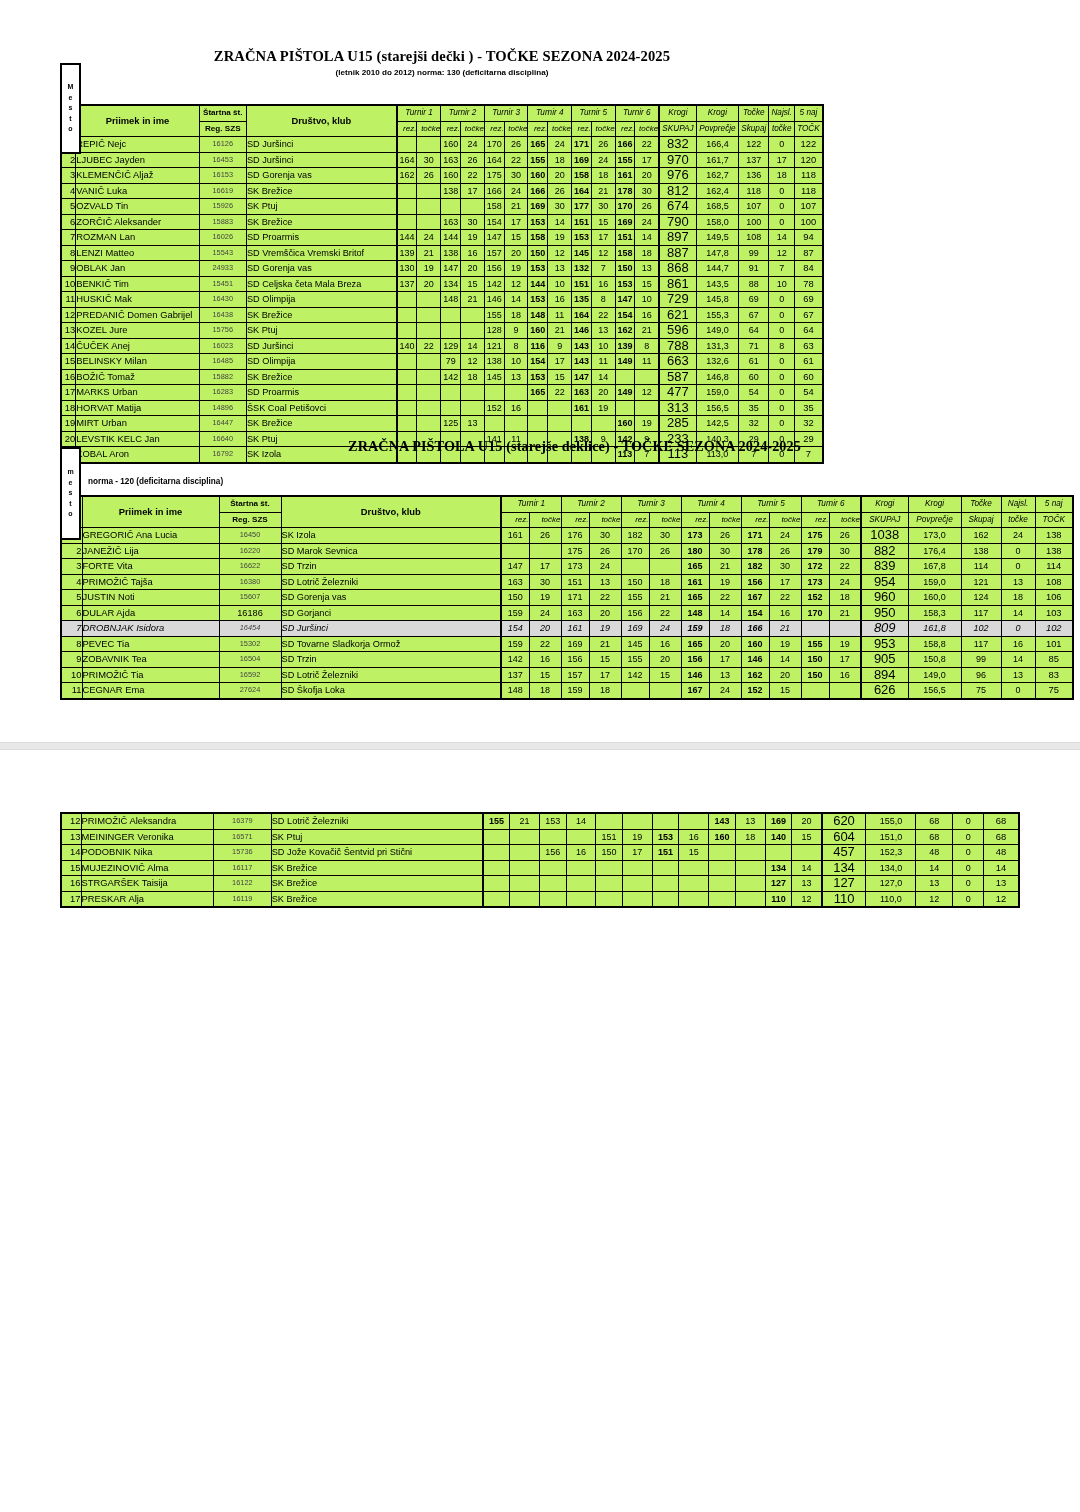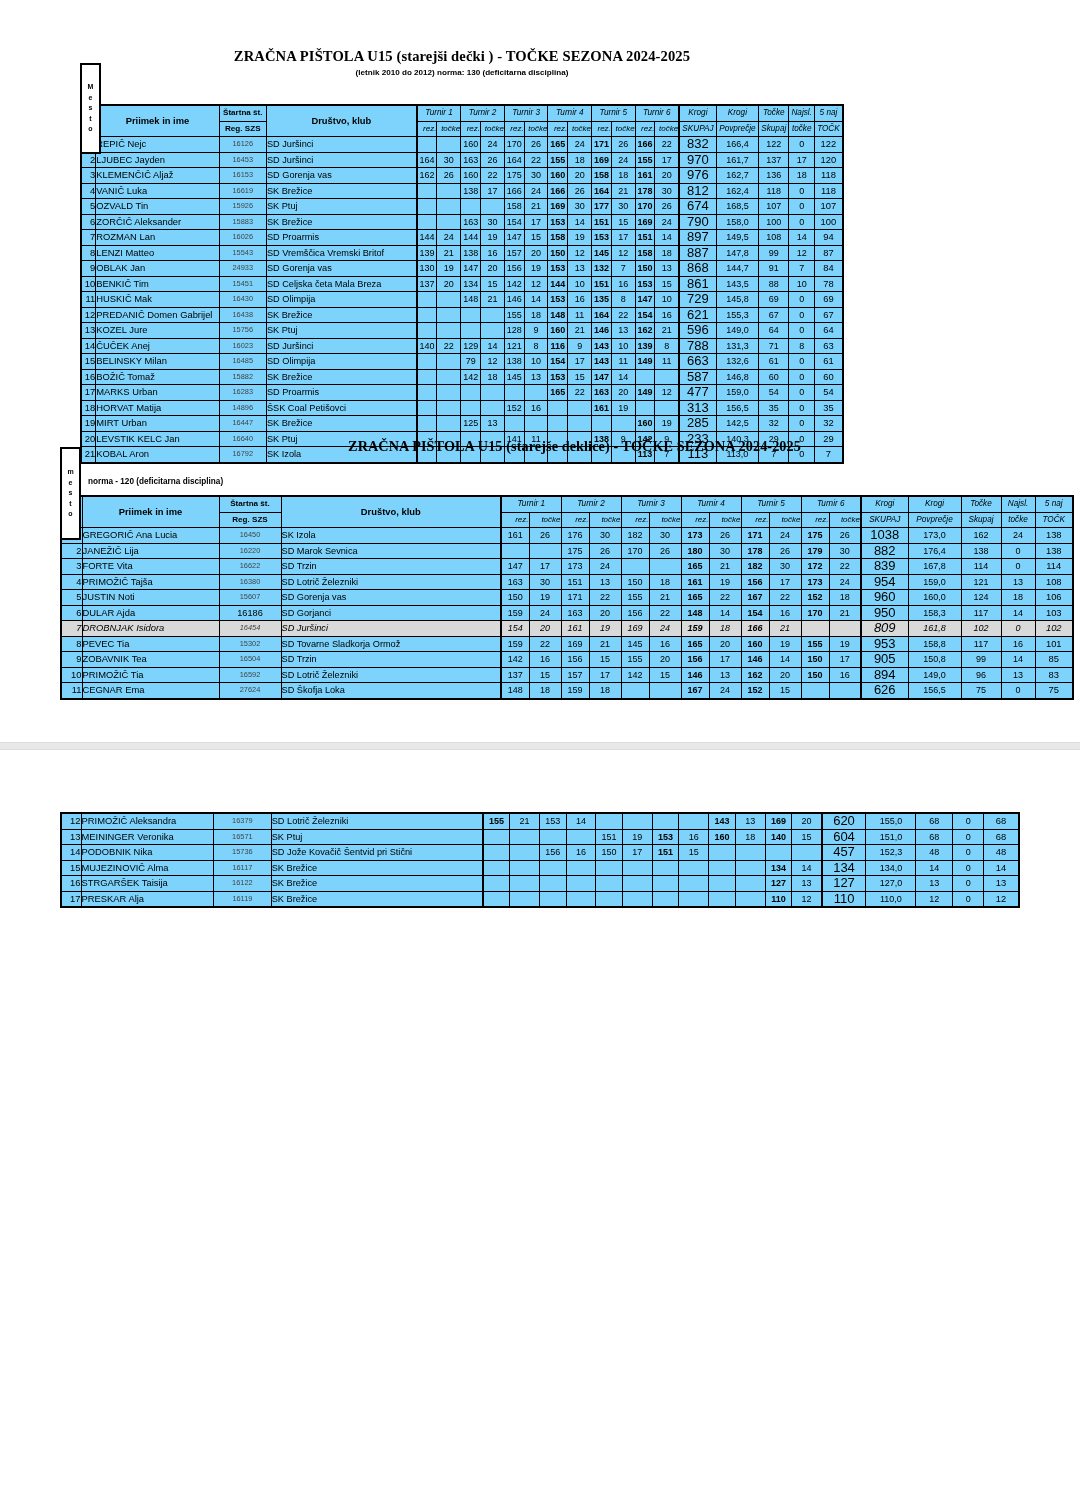--- a/index.html
+++ b/index.html
@@ -13,21 +13,21 @@
     position: relative;
     font-family: "Liberation Sans", sans-serif;
     color: #000;
     overflow: hidden;
   }
 
   .page { position: relative; width: 1080px; height: 1512px; }
 
   
   .section { position: absolute; }
-  #section-men   { left: 60px; top: 46px;  width: 764px; margin-left: 20px; }
+  #section-men   { left: 60px; top: 46px;  width: 764px; }
   #section-women { left: 60px; top: 437px; width: 1029px; }
   #section-cont  { left: 60px; top: 812px; width: 960px; }
 
   
   .title-wrap { position: relative; height: 58px; }
   .doc-title {
     position: absolute; left: 0; right: 0; top: 2px;
     text-align: center;
     font-family: "Liberation Serif", serif;
     font-weight: bold;
@@ -70,21 +70,21 @@
     letter-spacing: 0;
   }
   #mesto-men   { top: 17px; height: 91px; }
   #mesto-women { top: 10px; height: 93px; }
   .mesto-box span { display: block; }
 
   
   table.results {
     border-collapse: collapse;
     table-layout: fixed;
-    background: #7dd3fc;
+    background: #bef264;
     font-size: 9px;
   }
   table.results td, table.results th {
     border: 1px solid #000;
     padding: 0;
     height: 14.5px;
     line-height: 14.5px;
     box-sizing: border-box;
     overflow: hidden;
     white-space: nowrap;

